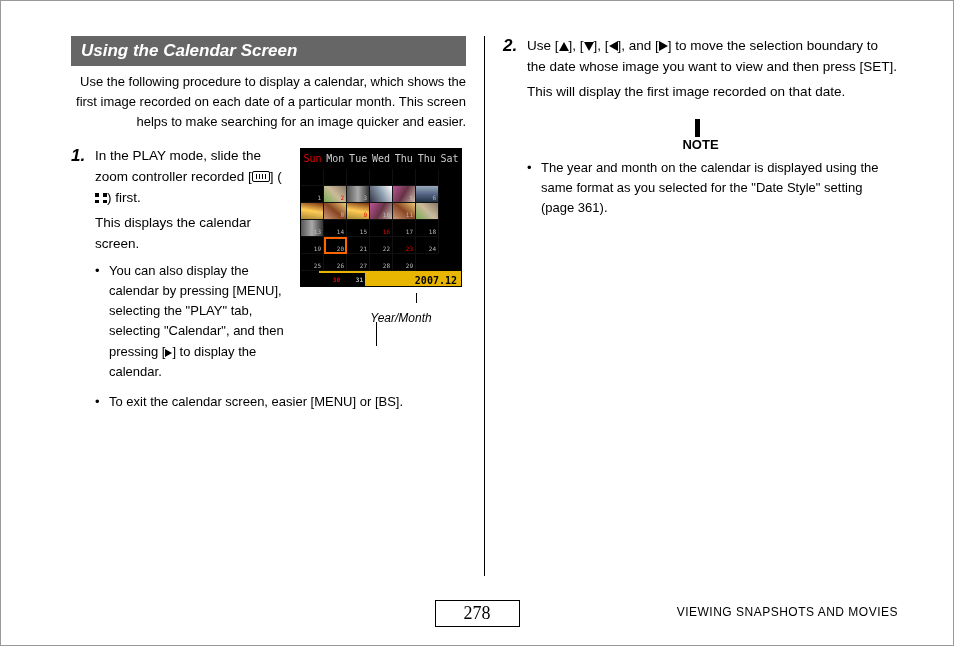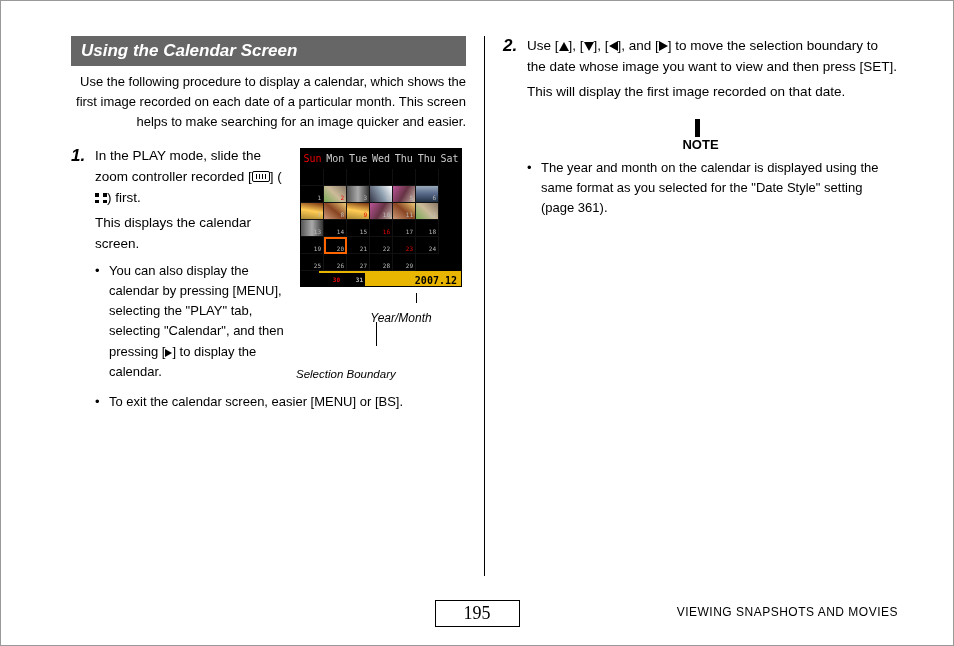--- a/index.html
+++ b/index.html
@@ -357,21 +357,20 @@
                   </div>
               </div>
               <div class="cal-ft">
                 <span class="d30">30</span><span class="d31">31</span>
                 <span>2007.12</span>
               </div>
             </div>
             <div class="leader" style="height:10px;margin-left:120px"></div>
             <div class="fig-label ym">Year/Month</div>
             <div class="leader" style="height:24px;margin-left:80px"></div>
-            <div class="sel-label">Selection Boundary</div>
           </div>
         </div>
         <div class="bullets">
           <div class="bullet-row">
             <div class="bullet-dot">•</div>
             <div>To exit the calendar screen, easier [MENU] or [BS].</div>
           </div>
         </div>
       </div>
     </div>
@@ -398,14 +397,14 @@
       <div class="bullet-row">
         <div class="bullet-dot">•</div>
         <div>The year and month on the calendar is displayed using the same format as you selected for the "Date Style" setting (page 361).</div>
       </div>
     </div>
   </div>
 </div>
 
 <div class="footer-label">VIEWING SNAPSHOTS AND MOVIES</div>
 <div class="footer">
-  <span class="pagenum-box">195</span>
+  <span class="pagenum-box">278</span>
 </div>
 
 </body></html>

